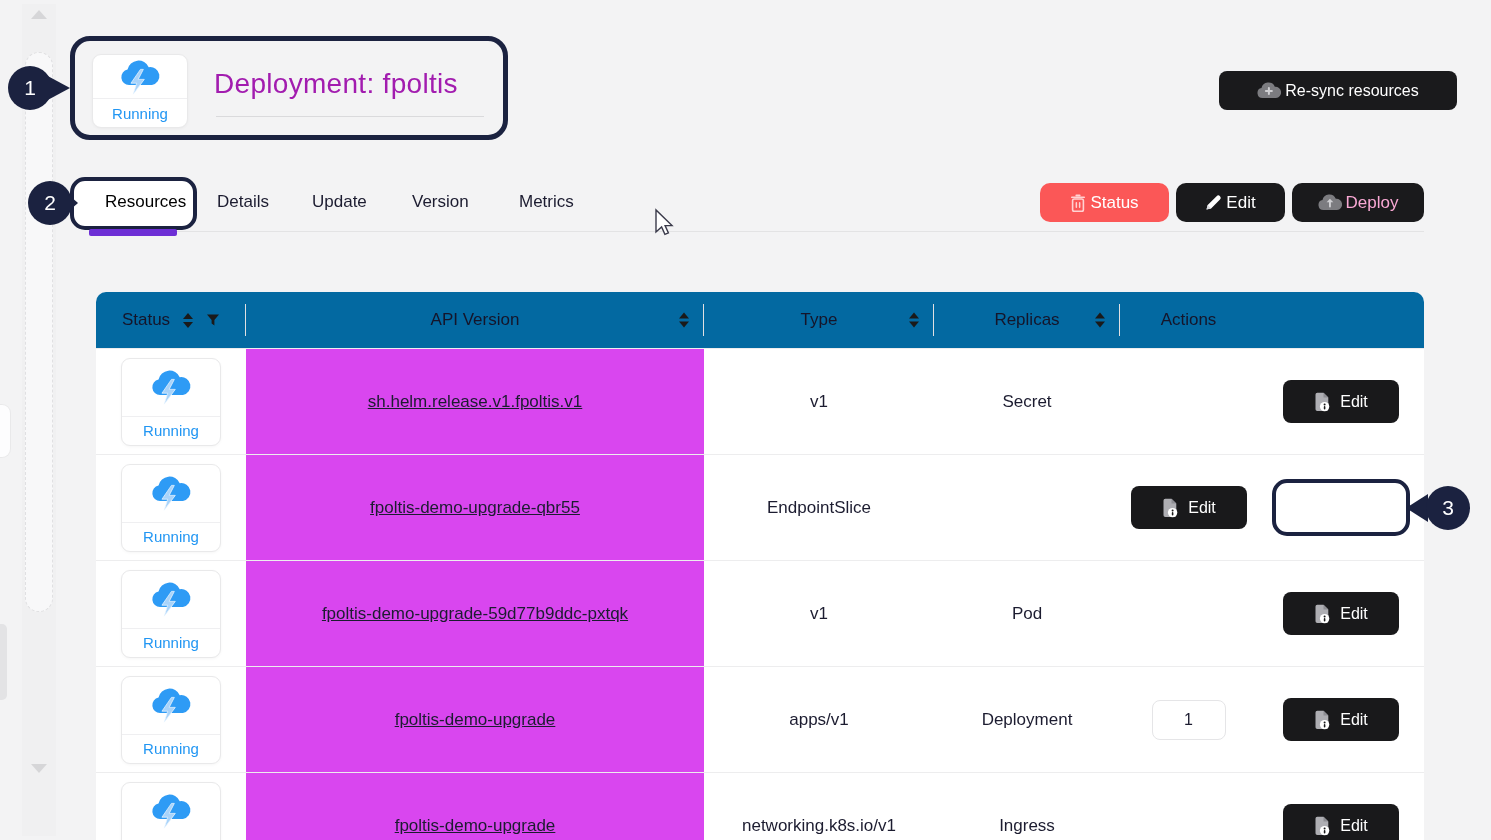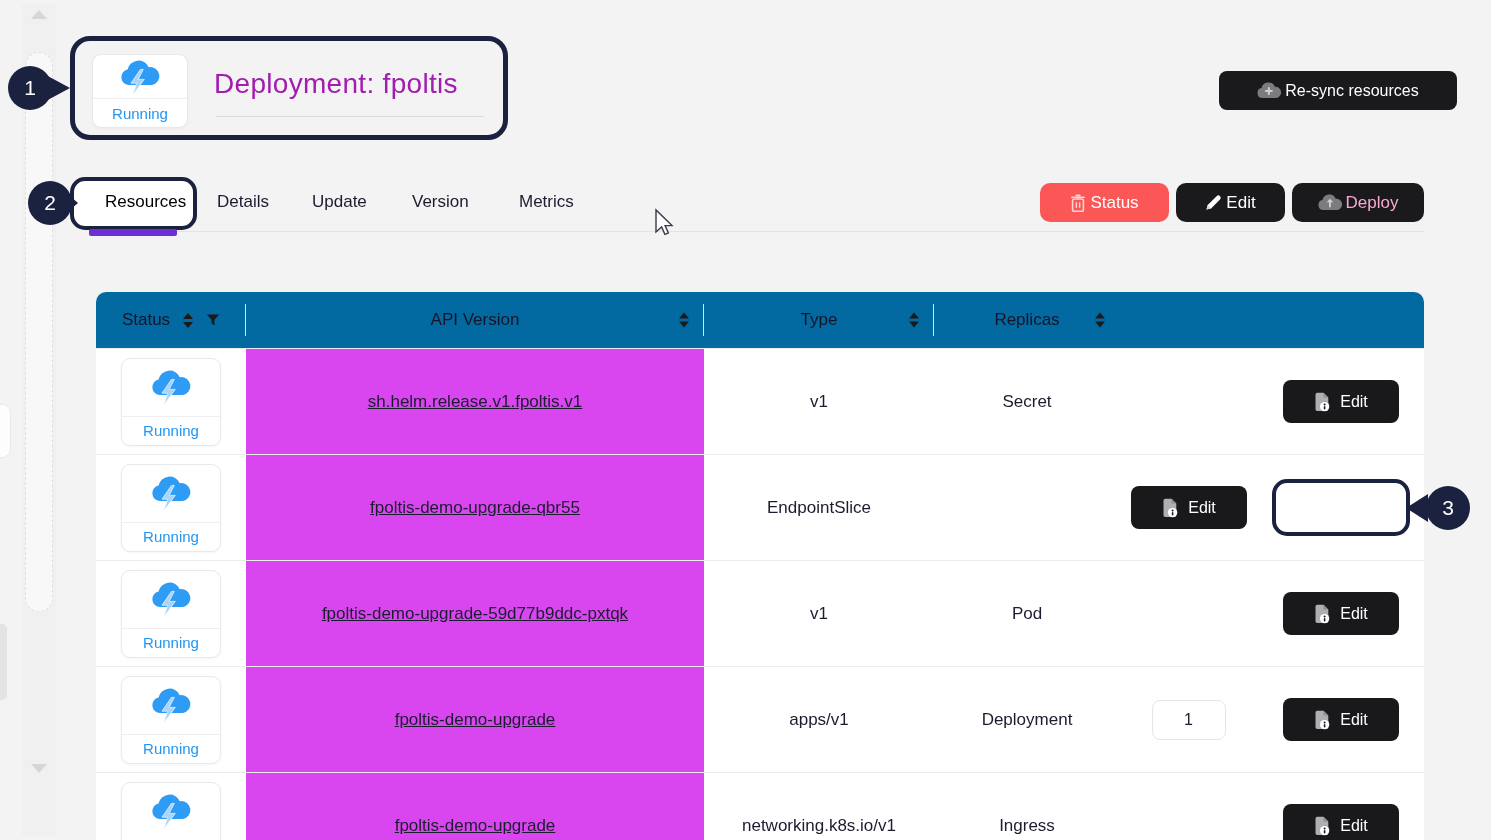--- a/index.html
+++ b/index.html
@@ -223,20 +223,23 @@
             <span class="tri-down"></span>
           </span>
       </div>
       <div class="hcell">
         <span>Replicas</span>
         <span class="sort abs">
             <span class="tri-up"></span>
             <span class="tri-down"></span>
           </span>
       </div>
+      <div class="hcell">
+        <span>Actions</span>
+      </div>
     </div>
 
     <div class="trow">
       <div class="cell">
         <div class="status-card row-badge">
           <div class="icon-zone">
             <svg width="46" height="40" viewBox="0 0 48 42">
                 <use href="#cloud-bolt"></use>
               </svg>
           </div>

